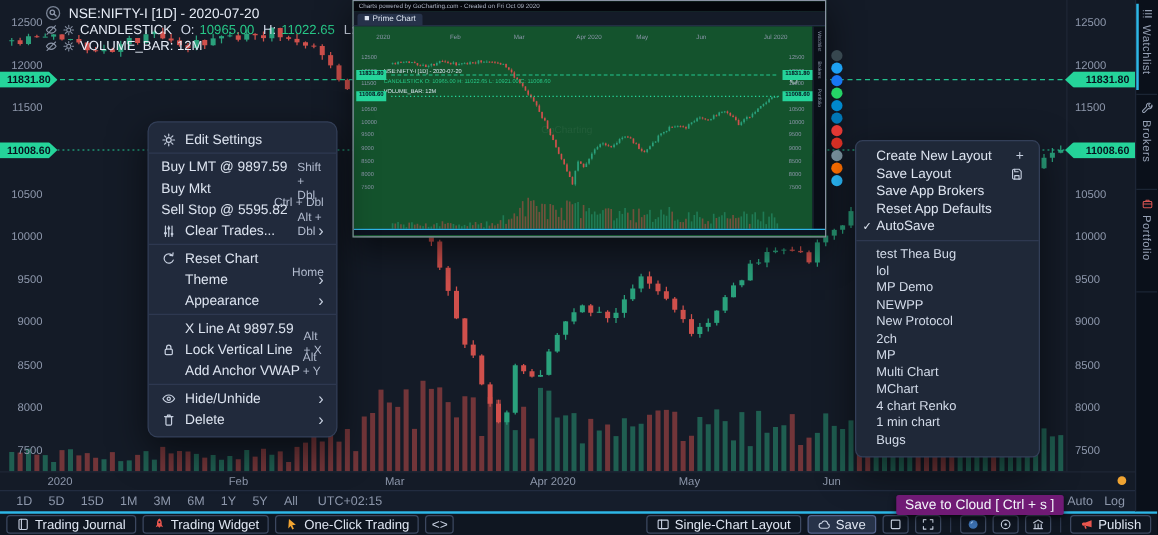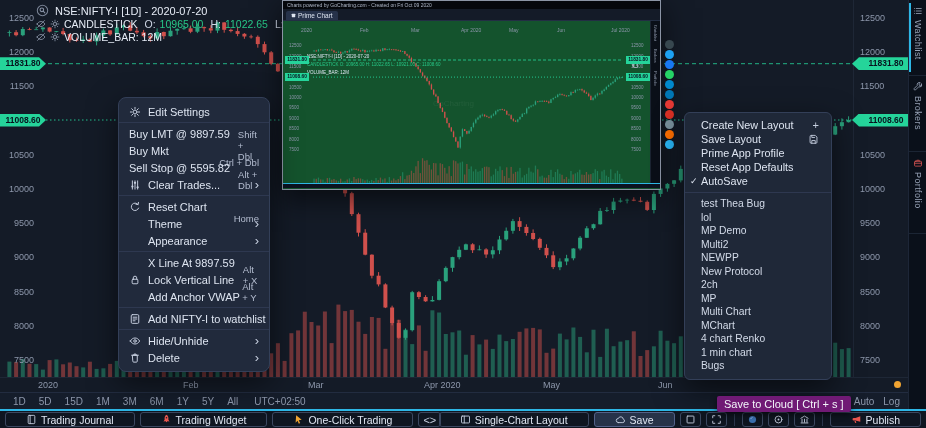--- a/index.html
+++ b/index.html
@@ -84,21 +84,21 @@
   #tf-right{position:absolute;right:8px;top:0;bottom:0;display:flex;align-items:center;gap:9px;}
   .tfr-ico{color:#55607a;display:flex;}
   .tfr-star{color:#f0a432;font-size:10px;}
   .tfr-btn{font-size:10px;color:#8d97ab;}
   
   #toolbar{position:absolute;left:0;top:409px;width:926px;height:19px;background:#0f1621;
       border-top:2px solid #2eb7e6;box-sizing:border-box;z-index:10;}
   #tb-left,#tb-right{position:absolute;top:0;bottom:0;display:flex;align-items:center;gap:5px;}
   #tb-left{left:5px;} #tb-right{right:5px;}
   .tb-btn{display:flex;align-items:center;gap:4px;border:1px solid #3c4860;border-radius:3px;
-      padding:0 20px;height:13px;font-size:10.5px;color:#dfe6f2;background:transparent;white-space:nowrap;}
+      padding:0 7px;height:13px;font-size:10.5px;color:#dfe6f2;background:transparent;white-space:nowrap;}
   .tb-btn .bi{display:flex;align-items:center;color:#c6cfdf;}
   .tb-btn.icon-only{padding:0 4px;}
   .tb-btn.active{background:#273349;border-color:#53628a;}
   .tb-sep{width:1px;height:12px;background:#2c374d;margin:0 2px;}
   
   #side-strip{position:absolute;right:0;top:0;width:17px;height:409px;background:#0a101a;
       border-left:1px solid #1d2637;z-index:10;display:flex;flex-direction:column;}
   .stab{position:relative;display:flex;flex-direction:column;align-items:center;gap:4px;
       padding:6px 0 5px;border-bottom:1px solid #1b2534;}
   .stab .sl{writing-mode:vertical-rl;font-size:9px;color:#97a2b6;letter-spacing:.4px;}
@@ -634,31 +634,20 @@
         </div>
         <div class="cm-item">
           <span class="ico"></span>
           <span class="lbl">Add Anchor VWAP</span>
         </div>
       </div>
       <div class="cm-section">
         <div class="cm-item">
           <span class="ico">
             <svg width="12" height="12" viewBox="0 0 16 16" fill="none" stroke="currentColor" stroke-width="1.3" stroke-linecap="round" stroke-linejoin="round">
-              <rect x="3" y="2.2" width="10" height="11.6" rx="1.5"></rect>
-              <path d="M5.5 5.6h5M5.5 8h5M5.5 10.4h2.6"></path>
-            </svg>
-          </span>
-          <span class="lbl">Add NIFTY-I to watchlist</span>
-        </div>
-      </div>
-      <div class="cm-section">
-        <div class="cm-item">
-          <span class="ico">
-            <svg width="12" height="12" viewBox="0 0 16 16" fill="none" stroke="currentColor" stroke-width="1.3" stroke-linecap="round" stroke-linejoin="round">
               <path d="M1.8 8c1.6-2.7 3.7-4 6.2-4s4.6 1.3 6.2 4c-1.6 2.7-3.7 4-6.2 4S3.4 10.7 1.8 8z"></path>
               <circle cx="8" cy="8" r="1.7"></circle>
             </svg>
           </span>
           <span class="lbl">Hide/Unhide</span>
           <span class="sub">›</span>
         </div>
         <div class="cm-item">
           <span class="ico">
             <svg width="12" height="12" viewBox="0 0 16 16" fill="none" stroke="currentColor" stroke-width="1.3" stroke-linecap="round" stroke-linejoin="round">
@@ -1186,36 +1175,35 @@
         <div class="lm-item">
           <span>Save Layout</span>
           <span class="ri">
             <svg width="11" height="11" viewBox="0 0 16 16" fill="none" stroke="currentColor" stroke-width="1.3" stroke-linecap="round" stroke-linejoin="round">
               <path d="M3 3.5A1.5 1.5 0 0 1 4.5 2h6L13 4.5V12a1.5 1.5 0 0 1-1.5 1.5h-7A1.5 1.5 0 0 1 3 12z"></path>
               <path d="M5.5 13.5v-4h5v4M5.5 2v3h4"></path>
             </svg>
           </span>
         </div>
         <div class="lm-item">
-          <span>Prime App Profile</span>
+          <span>Save App Brokers</span>
         </div>
         <div class="lm-item">
           <span>Reset App Defaults</span>
         </div>
         <div class="lm-item">
           <span class="lcheck">✓</span>
           <span>AutoSave</span>
         </div>
       </div>
     <div class="lm-div"></div>
     <div id="lm-list">
         <div class="lm-chart">test Thea Bug</div>
         <div class="lm-chart">lol</div>
         <div class="lm-chart">MP Demo</div>
-        <div class="lm-chart">Multi2</div>
         <div class="lm-chart">NEWPP</div>
         <div class="lm-chart">New Protocol</div>
         <div class="lm-chart">2ch</div>
         <div class="lm-chart">MP</div>
         <div class="lm-chart">Multi Chart</div>
         <div class="lm-chart">MChart</div>
         <div class="lm-chart">4 chart Renko</div>
         <div class="lm-chart">1 min chart</div>
         <div class="lm-chart">Bugs</div>
       </div>
@@ -1228,21 +1216,21 @@
         <span class="tf">1D</span>
         <span class="tf">5D</span>
         <span class="tf">15D</span>
         <span class="tf">1M</span>
         <span class="tf">3M</span>
         <span class="tf">6M</span>
         <span class="tf">1Y</span>
         <span class="tf">5Y</span>
         <span class="tf">All</span>
       </div>
-    <span id="tz">UTC+02:50</span>
+    <span id="tz">UTC+02:15</span>
     <div id="tf-right">
       <span class="tfr-ico" id="grid-ico">
           <svg width="10" height="10" viewBox="0 0 16 16" fill="none" stroke="currentColor" stroke-width="1.3" stroke-linecap="round" stroke-linejoin="round">
             <path fill="currentColor" stroke="none" d="M3 3h2.4v2.4H3zM6.8 3h2.4v2.4H6.8zM10.6 3H13v2.4h-2.4zM3 6.8h2.4v2.4H3zM6.8 6.8h2.4v2.4H6.8zM10.6 6.8H13v2.4h-2.4zM3 10.6h2.4V13H3zM6.8 10.6h2.4V13H6.8zM10.6 10.6H13V13h-2.4z"></path>
           </svg>
         </span>
       <span class="tfr-star" id="star-ico" style="font-size: 10px;">★</span>
       <span class="tfr-btn">Auto</span>
       <span class="tfr-btn">Log</span>
     </div>

